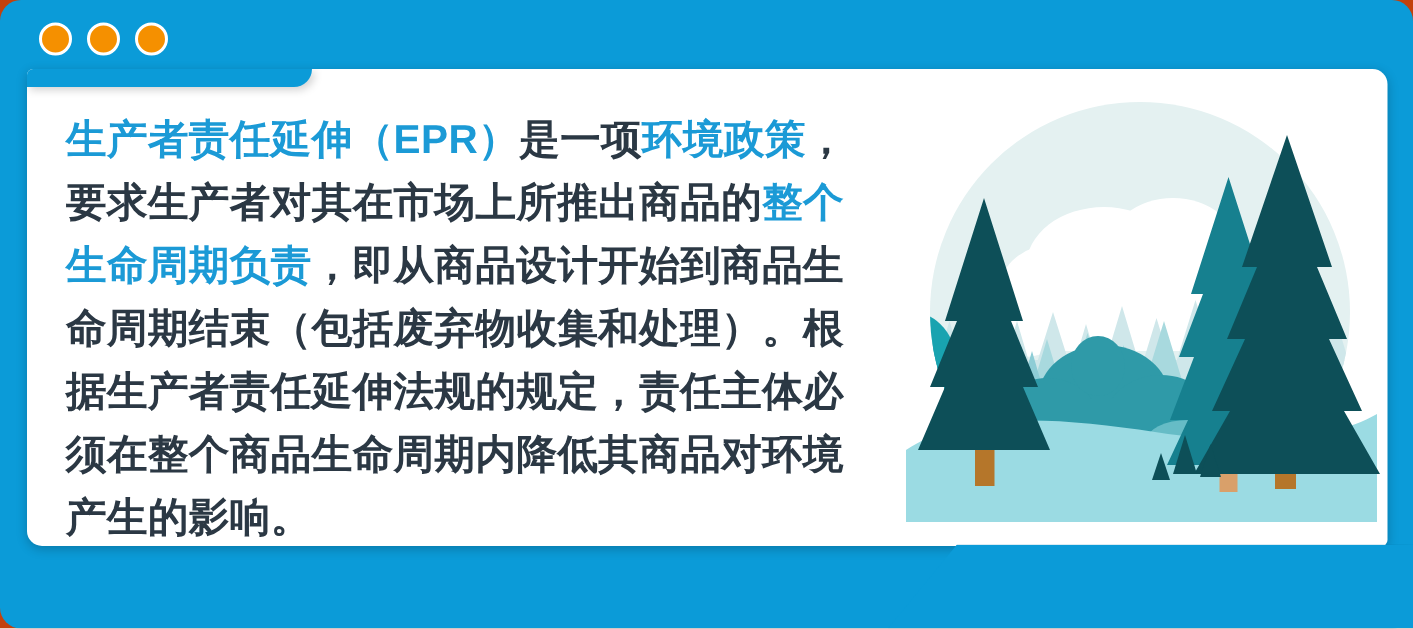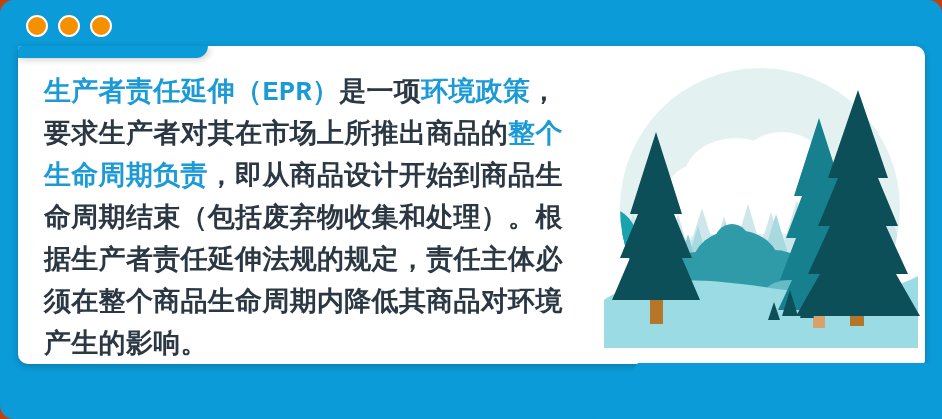--- a/index.html
+++ b/index.html
@@ -6,21 +6,21 @@
     margin: 0;
     padding: 0;
     background: #ffffff;
   }
   #screenshot {
     position: relative;
     width: 942px;
     height: 419px;
     overflow: hidden;
     background: #c2410c;
-    font-family: Liberation Mono, monospace;
+    font-family: Liberation Sans, sans-serif;
   }
 
   
   .frame {
     position: absolute;
     left: 0; top: 0;
     width: 942px; height: 419px;
     background: #0b9bd8;
     border-radius: 14px;
   }

